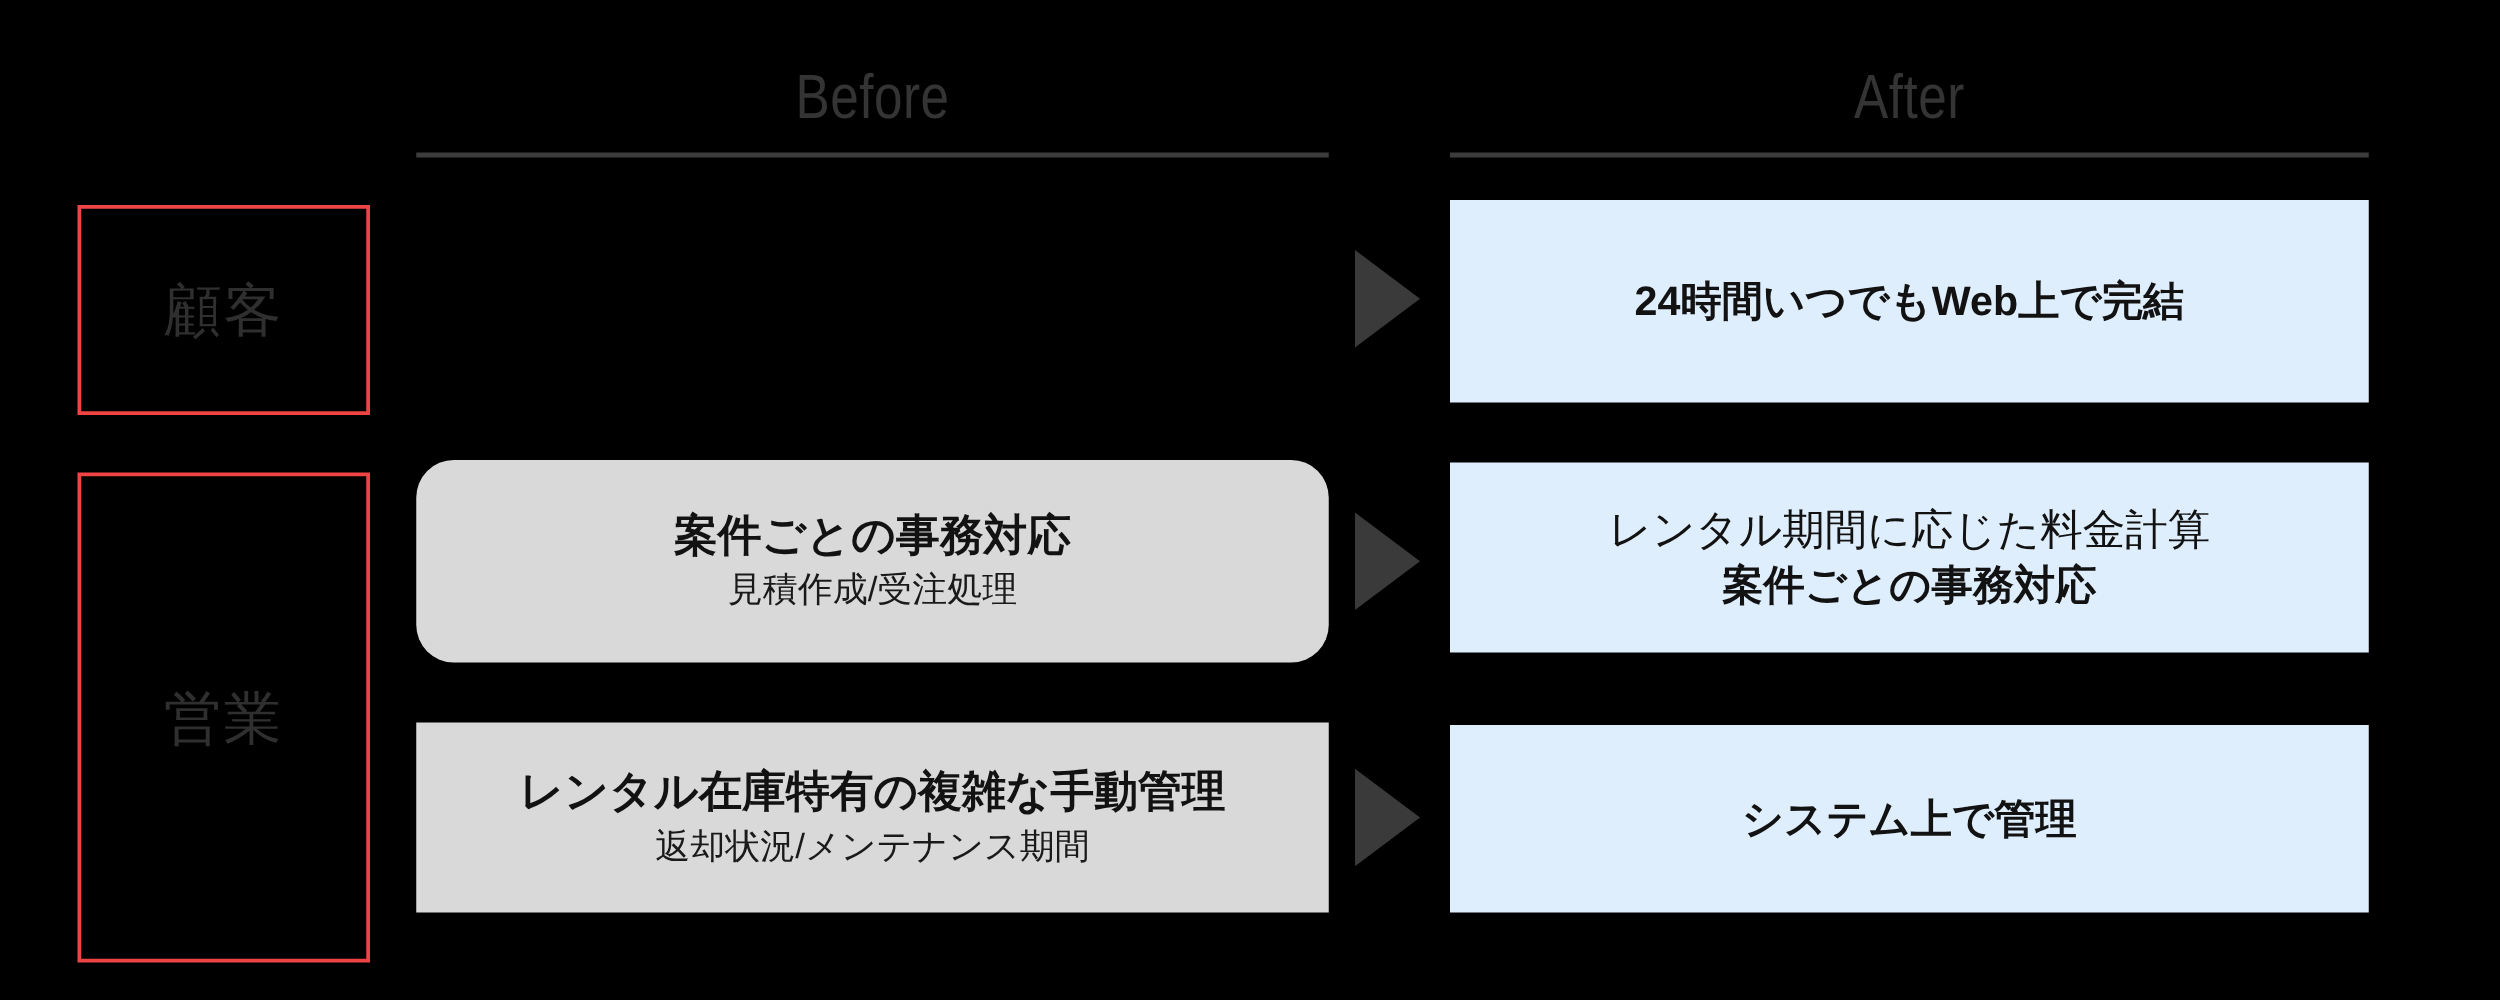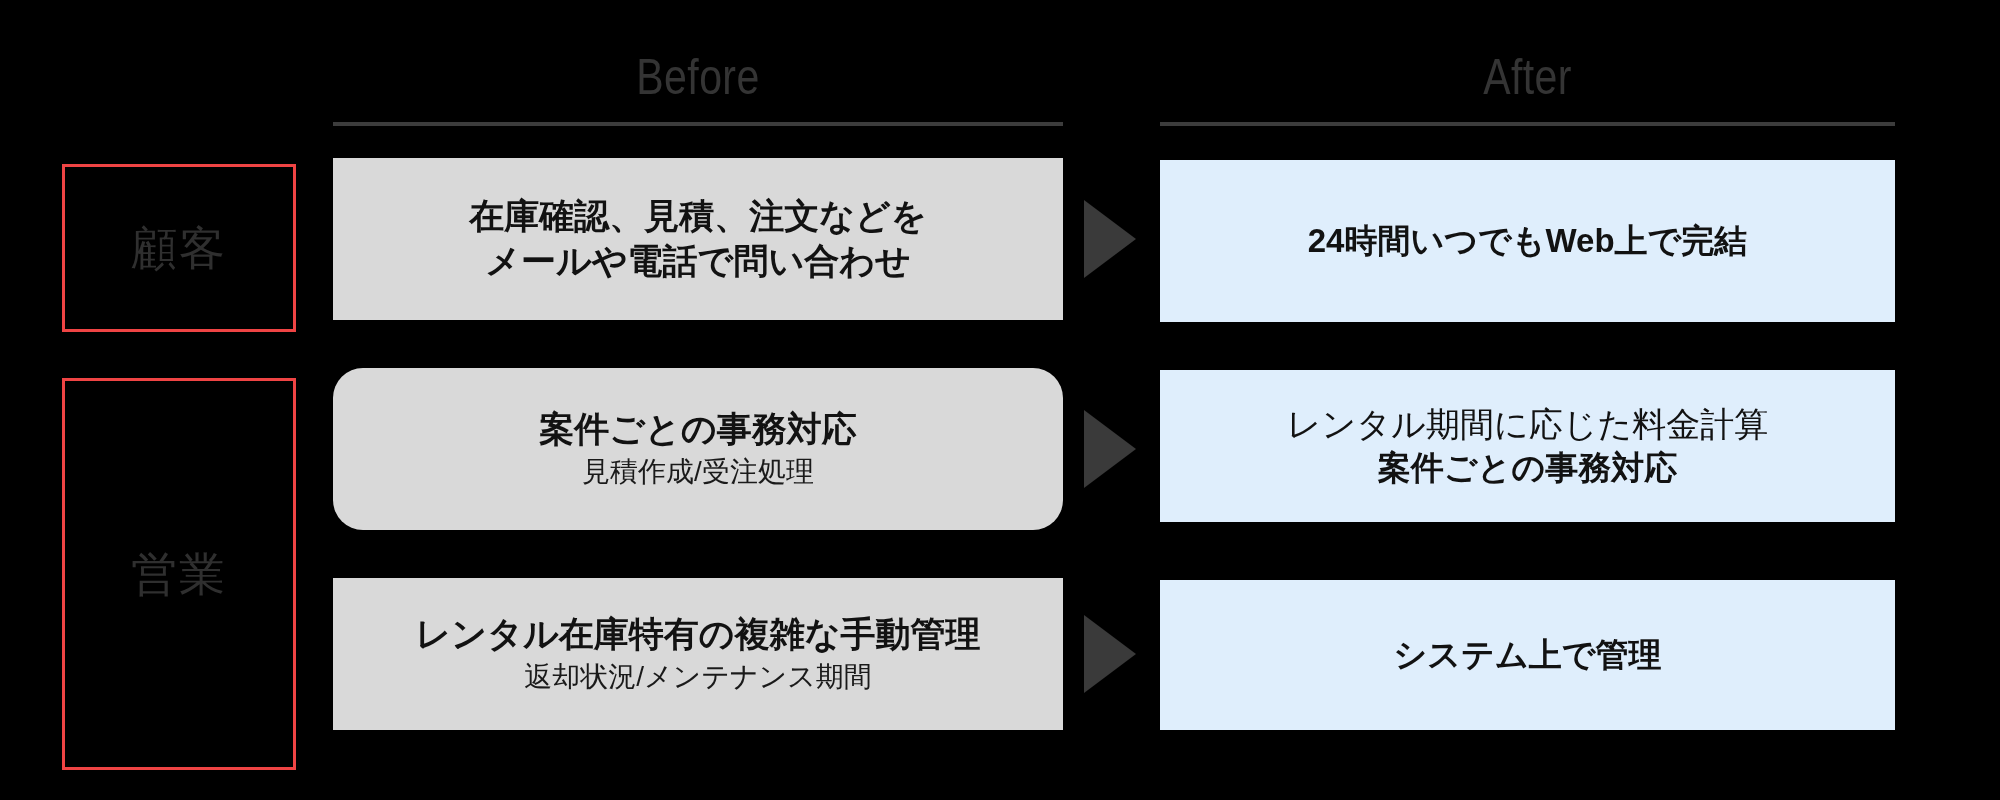--- a/index.html
+++ b/index.html
@@ -159,24 +159,20 @@
   <div class="col-rule" id="rule-before"></div>
   <div class="col-rule" id="rule-after"></div>
 
   <div class="role-box" id="role-box-customer">
     <span class="role-label">顧客</span>
   </div>
   <div class="role-box" id="role-box-sales">
     <span class="role-label">営業</span>
   </div>
 
-  <div class="before-card" id="before-card-1">
-    <div class="before-title">在庫確認、見積、注文などを</div>
-    <div class="before-title">メールや電話で問い合わせ</div>
-  </div>
   <div class="arrow-icon" id="arrow-1"></div>
   <div class="after-card" id="after-card-1">
 
     <div class="after-title">24時間いつでもWeb上で完結</div>
   </div>
 
   <div class="before-card" id="before-card-2">
     <div class="before-title">案件ごとの事務対応</div>
     <div class="before-sub">見積作成/受注処理</div>
   </div>

